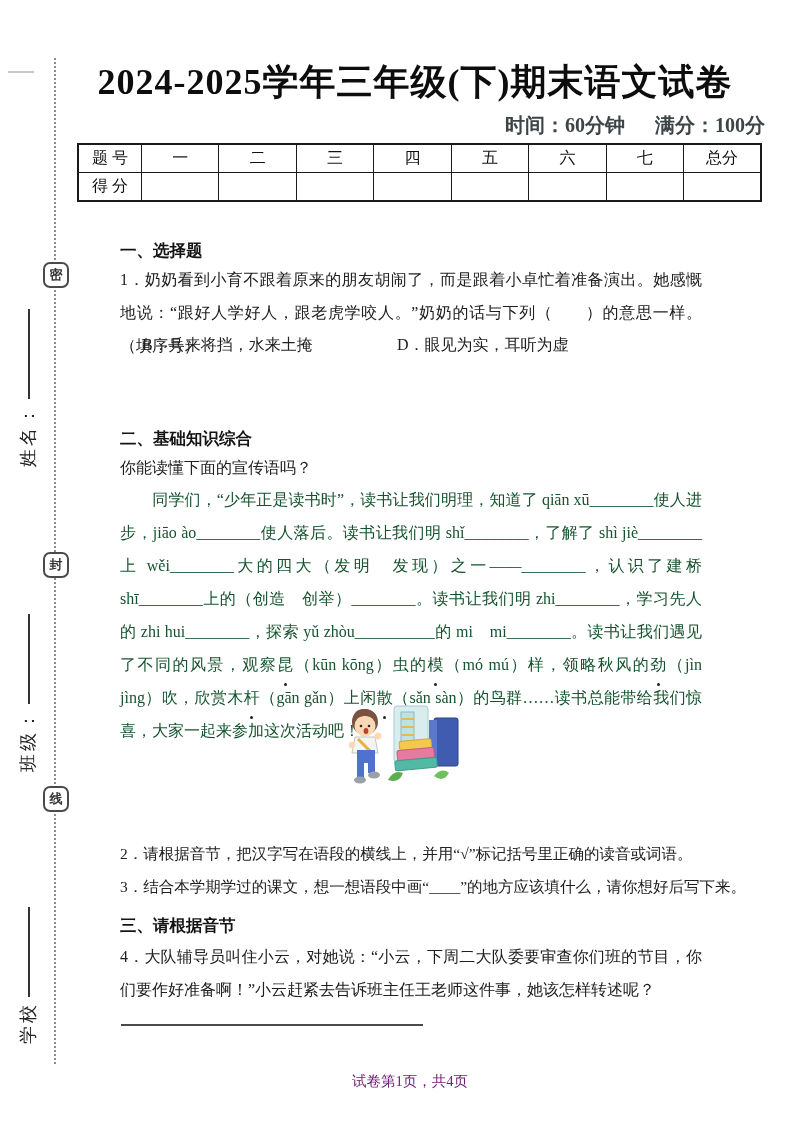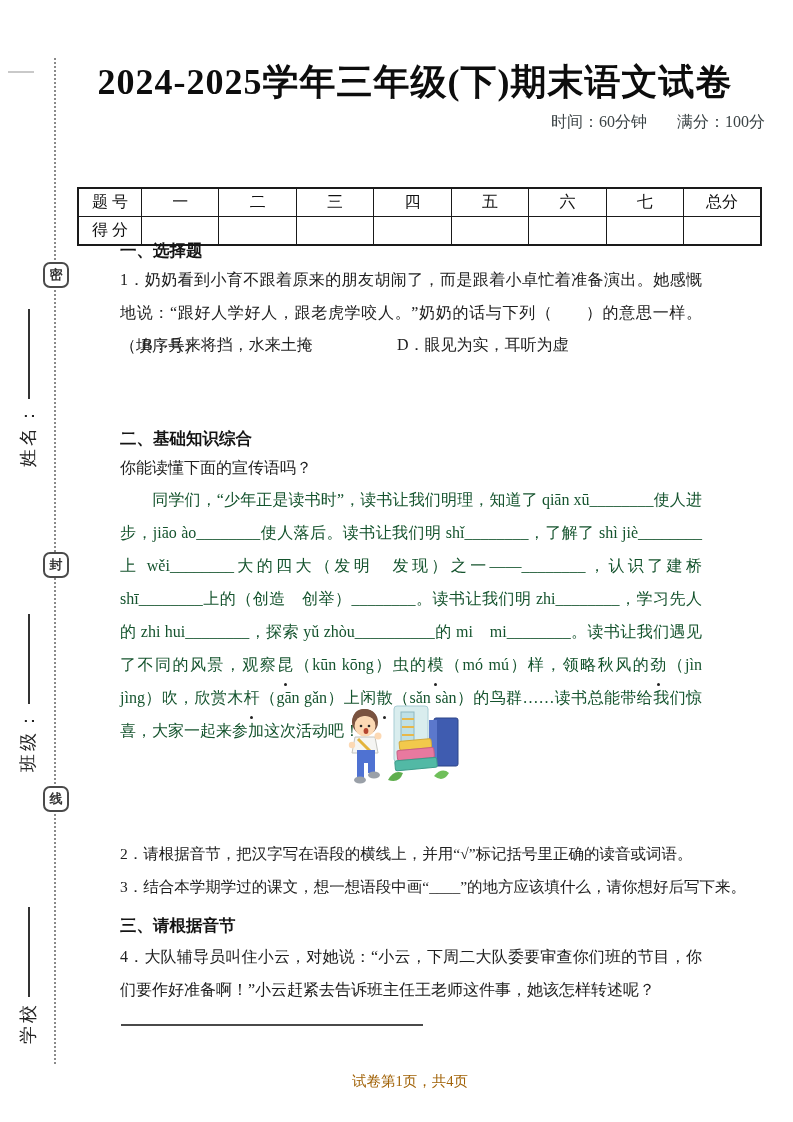--- a/index.html
+++ b/index.html
@@ -10,26 +10,26 @@
   }
   
   .exam-title{
     position:absolute;left:60px;top:58px;width:710px;
     text-align:center;font-size:36px;font-weight:bold;color:#0d0d0d;
     letter-spacing:1px;
     font-family:"Liberation Serif","DejaVu Serif",serif;
   }
   .meta-line{
     position:absolute;top:112px;right:28px;
-    font-size:16px;color:#3c4446;display:flex;gap:30px;
+    font-size:20px;color:#3c4446;display:flex;gap:30px;font-weight:bold;
   }
   
   .score-table{
     position:absolute;left:77px;top:143px;width:685px;
-    border-collapse:collapse;table-layout:fixed;margin-top:44px;
+    border-collapse:collapse;table-layout:fixed;
   }
   .score-table td{
     border:1.6px solid #1a1a1a;height:27px;padding:0;
     text-align:center;font-size:16px;color:#111;
   }
   .score-table{border:2.5px solid #1a1a1a;}
   .score-table td.qnum-label{width:62px;}
   
   .seal-dotted-line{
     position:absolute;left:54px;top:58px;height:1006px;width:0;
@@ -74,21 +74,21 @@
     content:"";position:absolute;left:50%;margin-left:-1.5px;bottom:-5px;
     width:3px;height:3px;border-radius:50%;background:#222;
   }
   .nowrap{white-space:nowrap;margin-top:44px;}
   .answer-line{
     position:absolute;left:121px;top:1024px;width:302px;height:0;
     border-bottom:2px solid #4a4a4a;
   }
   .footer{
     position:absolute;left:120px;top:1072px;width:580px;
-    text-align:center;font-size:14.5px;color:#a16207;
+    text-align:center;font-size:14.5px;color:#701a75;
   }
 </style>
 </head>
 <body>
 
 <div class="corner-artifact"></div>
 
 <div class="seal-dotted-line"></div>
 <div class="seal-char" style="top:262px">密</div>
 <div class="seal-char" style="top:552px">封</div>

